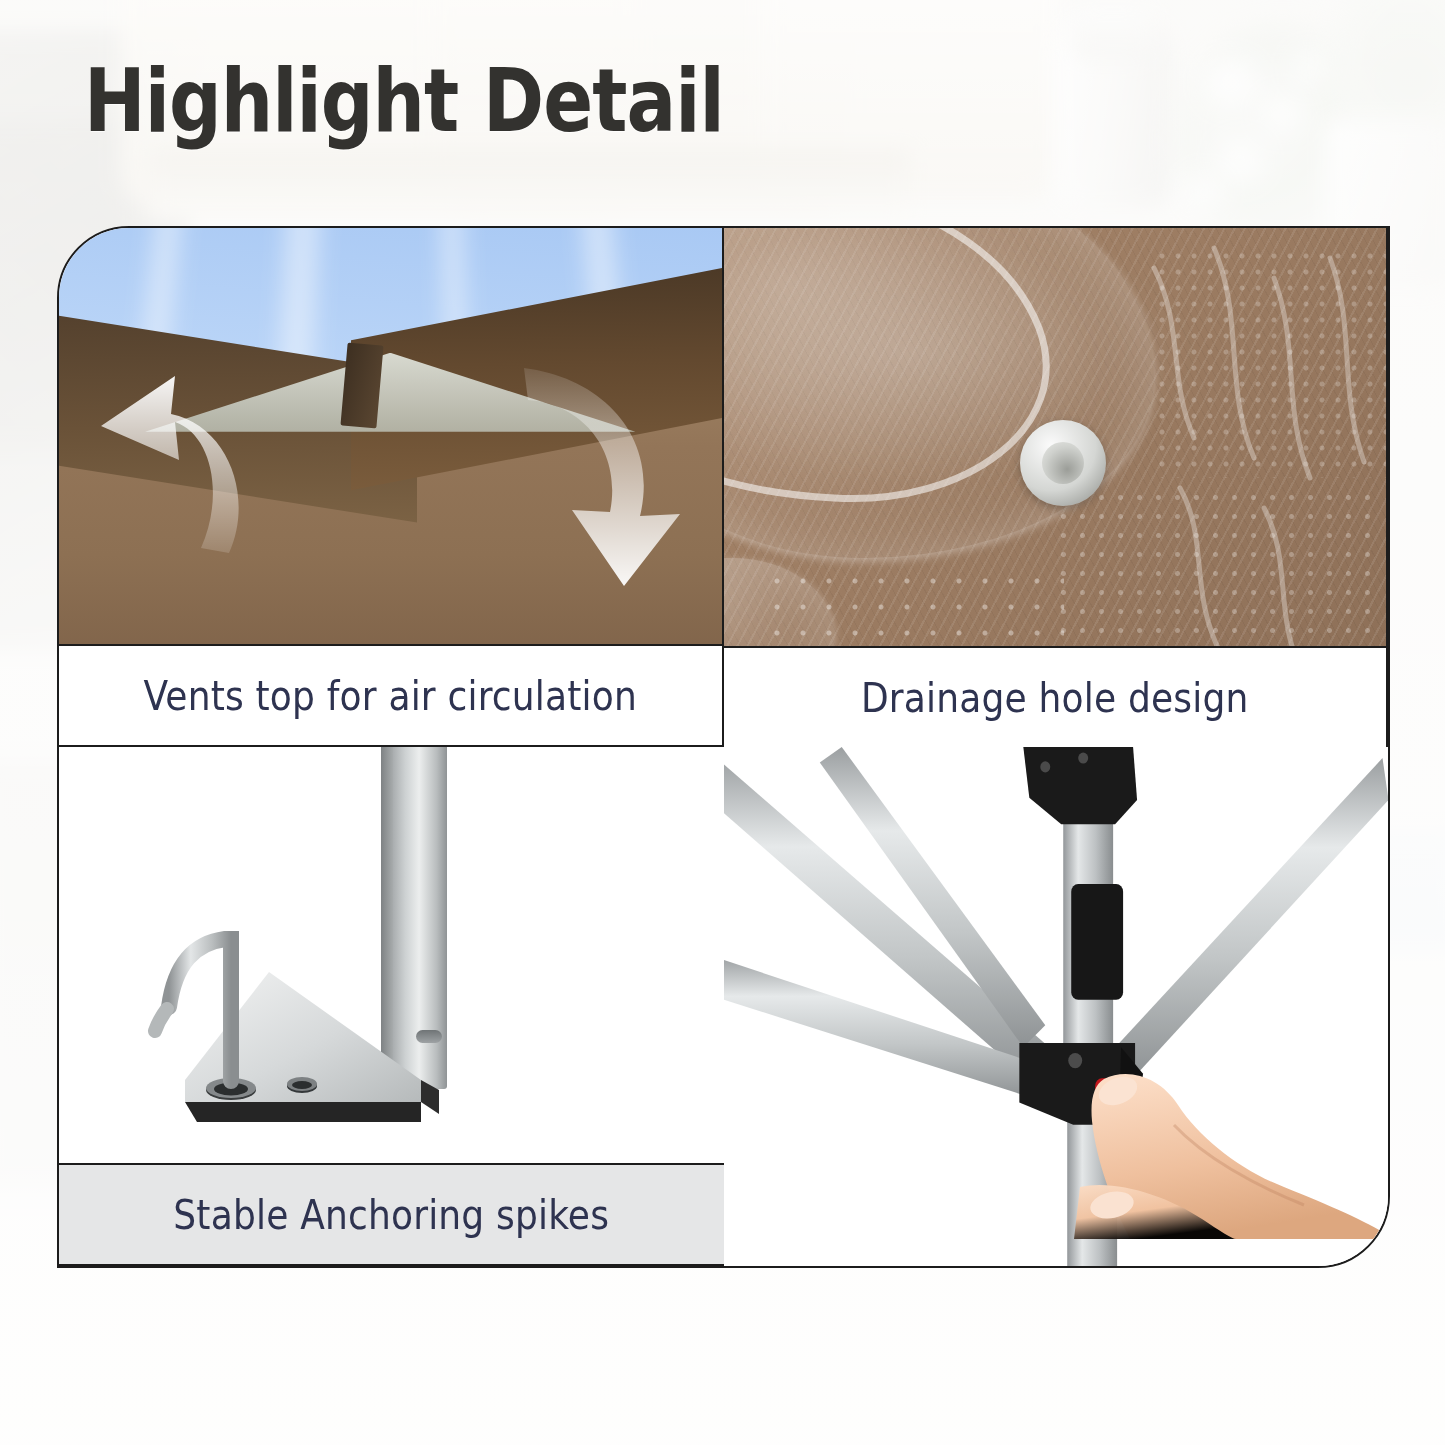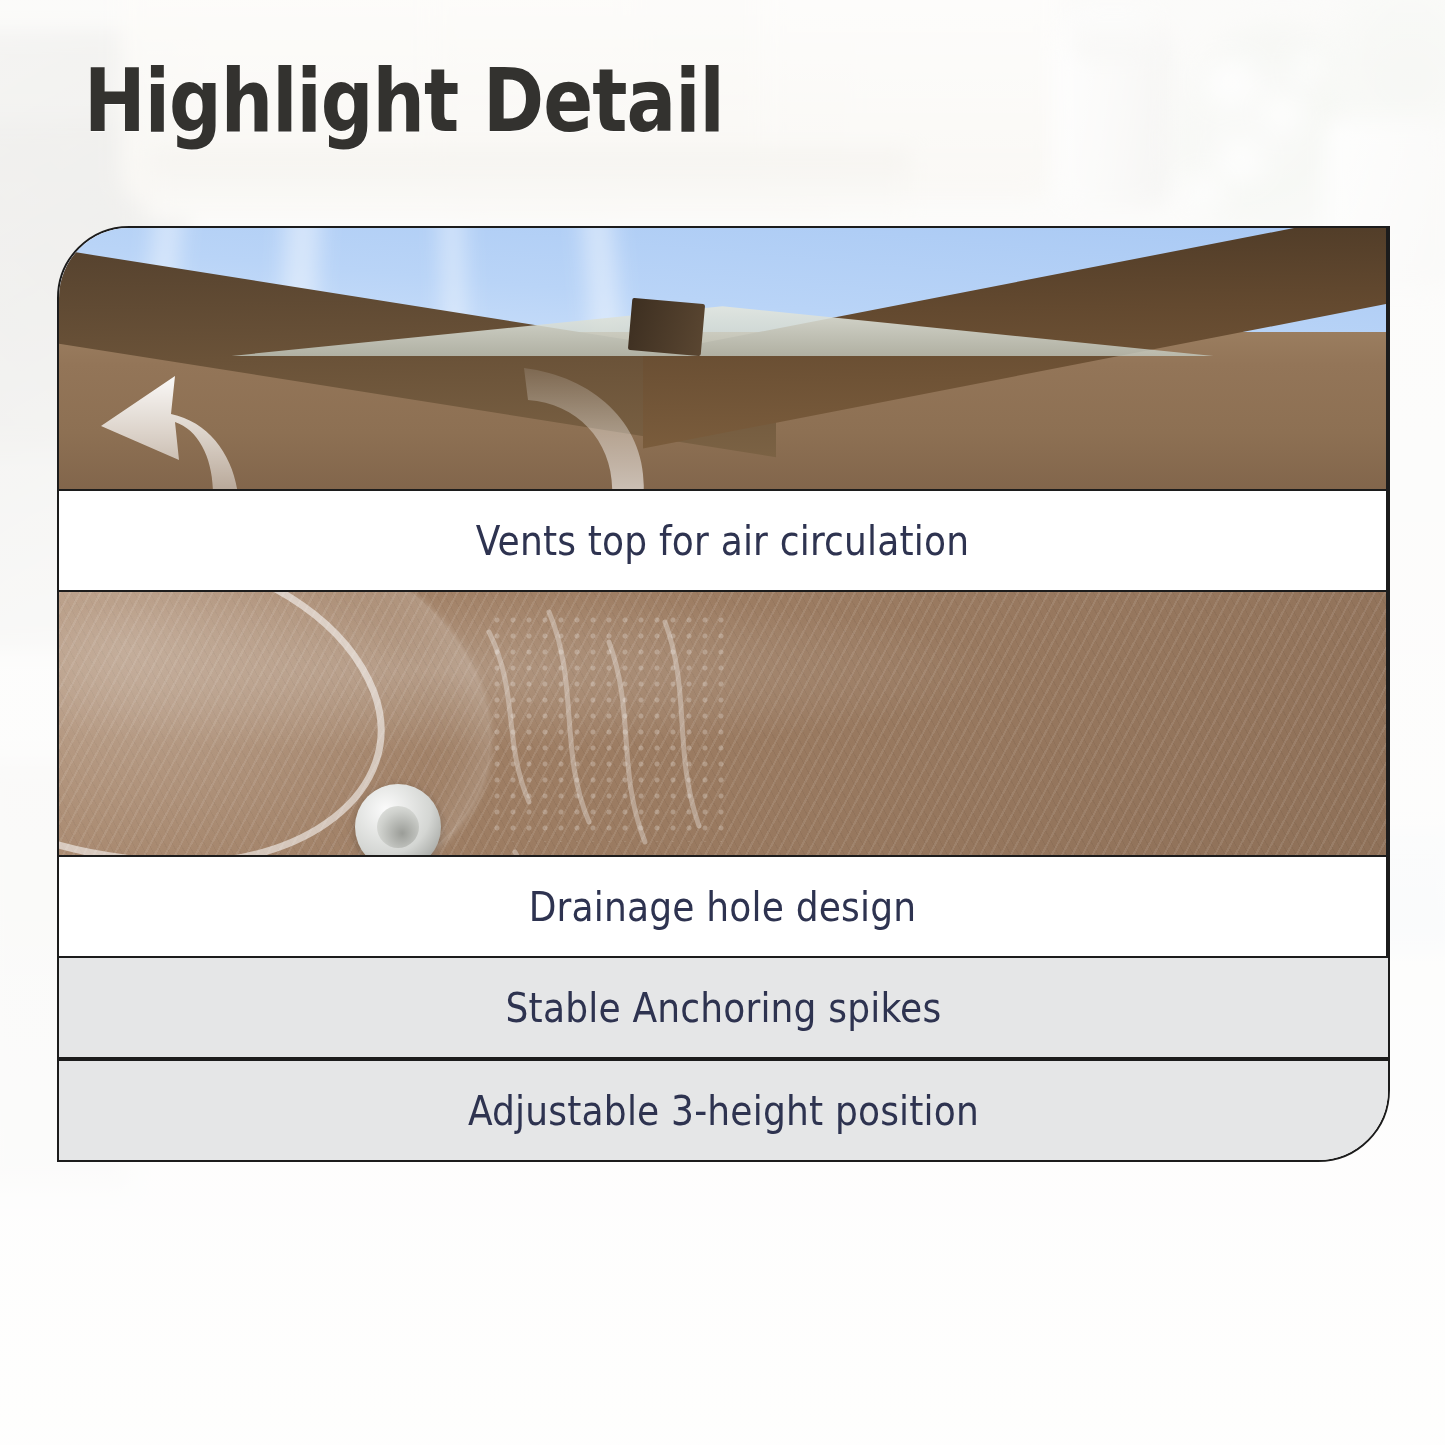--- a/index.html
+++ b/index.html
@@ -72,27 +72,27 @@
     font-family:"Liberation Sans Narrow","DejaVu Sans Condensed","Liberation Sans",sans-serif;
     color:#33322f;
     letter-spacing:-1px;
     transform:scaleX(.93);transform-origin:left top;
     white-space:nowrap;
     text-shadow:0 1px 0 rgba(255,255,255,.7);
   }
 
   
   #grid{
-    position:absolute;left:57px;top:226px;width:1333px;height:936px;
+    position:absolute;left:57px;top:226px;width:1333px;height:1042px;
     border:2px solid #1c1c1c;
     border-radius:72px 0 72px 0;
     overflow:hidden;
     background:#fff;
     display:grid;
-    grid-template-columns:1fr;
+    grid-template-columns:1fr 1fr;
     grid-template-rows:1fr 1fr;
     box-sizing:border-box;
   }
   .cell{position:relative;overflow:hidden;display:flex;flex-direction:column;}
   .cell.br{border-right:2px solid #1c1c1c;}
   .cell.bb{border-bottom:2px solid #1c1c1c;}
   .media{position:relative;flex:1 1 auto;overflow:hidden;}
   .cap{
     flex:0 0 101px;
     display:flex;align-items:center;
@@ -374,16 +374,15 @@
                  C 260 148, 300 166, 320 180 L 56 180 C 40 148, 22 102, 18 62
                  C 16 40, 20 26, 30 20 Z" fill="url(#sk2)"></path>
 
         <ellipse cx="44" cy="32" rx="20" ry="13" fill="#fbe3d2" transform="rotate(-22 44 32)"></ellipse>
 
         <path d="M6 128 C 40 120, 92 136, 128 160 C 146 172, 158 180, 162 180 L 0 180 Z" fill="url(#sk)" opacity=".96"></path>
         <ellipse cx="38" cy="146" rx="22" ry="13" fill="#fae2d1" transform="rotate(-12 38 146)"></ellipse>
         <path d="M100 66 C 130 98, 180 126, 230 146" fill="none" stroke="rgba(190,130,95,.35)" stroke-width="3"></path>
       </svg>
     </div>
-    <div class="cap gray">Adjustable 3-height position</div>
   </div>
 
 </div>
 
 </body></html>

